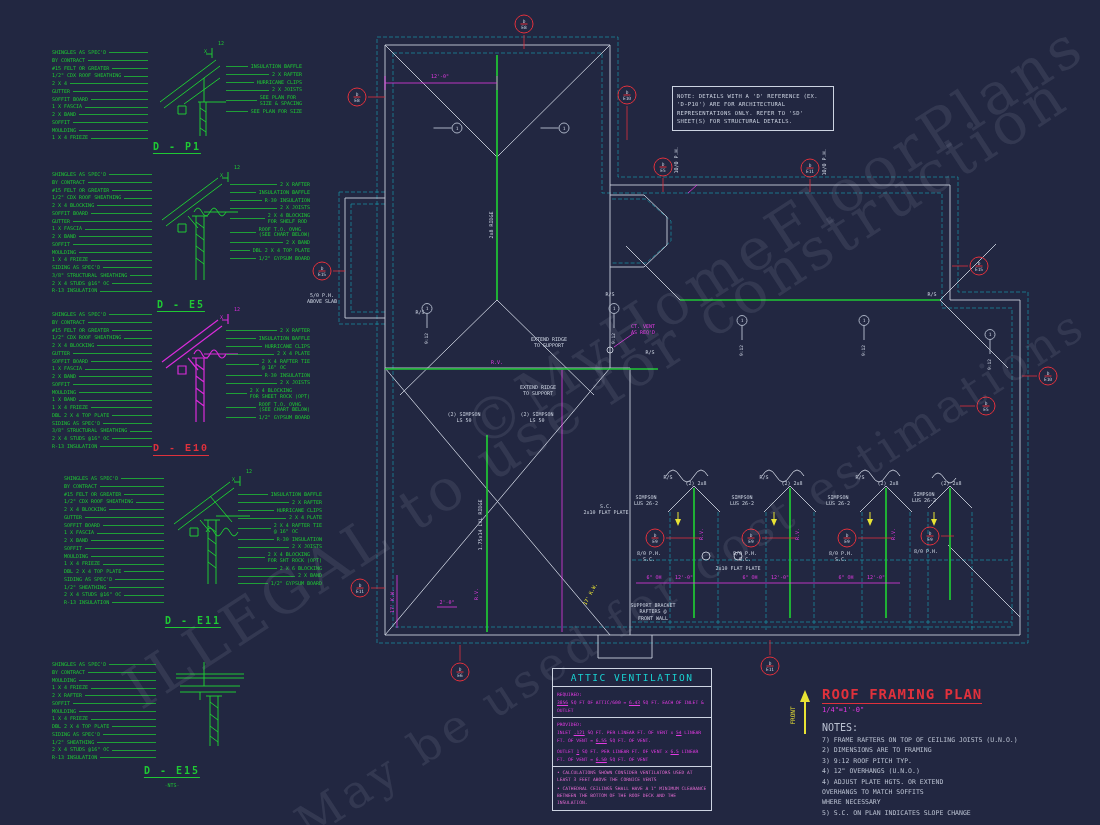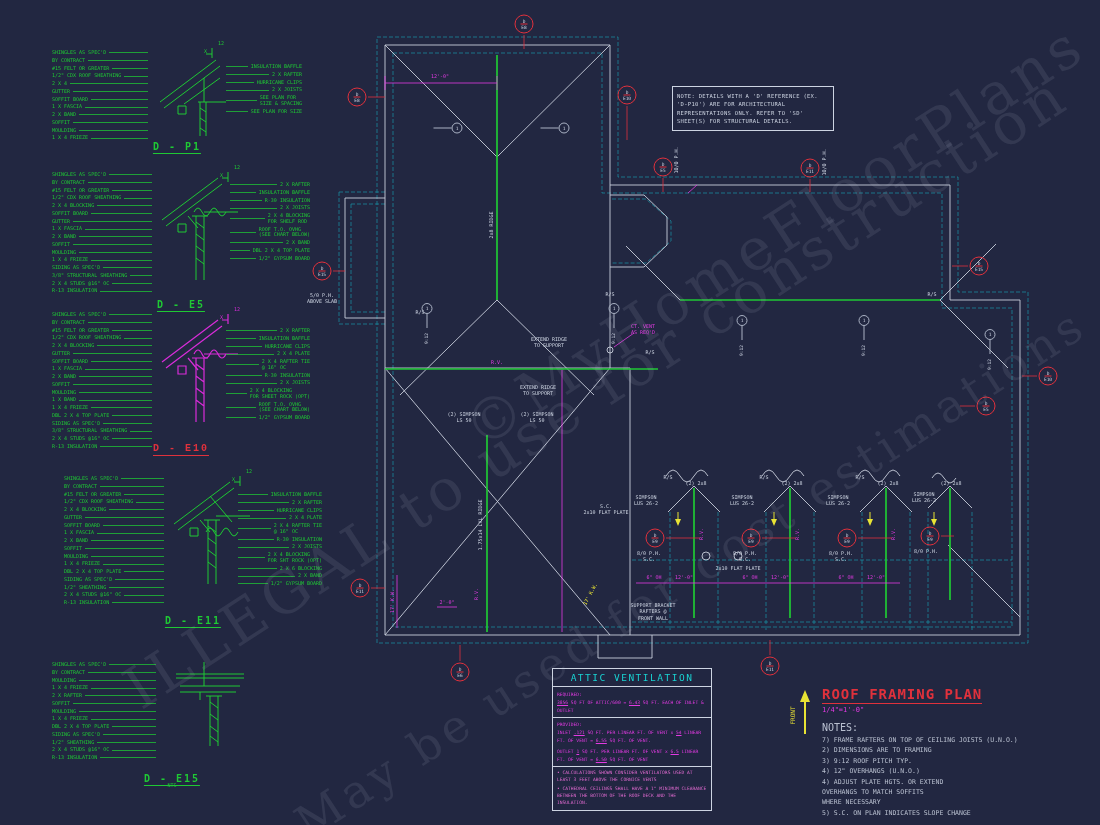--- a/index.html
+++ b/index.html
@@ -836,21 +836,21 @@
         </div>
         <div class="lrow">
           <span class="ltxt">2 X 4 STUDS @16" OC</span>
           <span class="lead"></span>
         </div>
         <div class="lrow">
           <span class="ltxt">R-13 INSULATION</span>
           <span class="lead"></span>
         </div>
       </div>
-    <div class="dtitle" style="bottom:14px;">D - E15</div>
+    <div class="dtitle" style="bottom:22px;">D - E15</div>
     <div class="dsub" style="bottom:12px;">-NTS-</div>
   </div>
 
   <div id="attic">
     <div class="attic-title">ATTIC VENTILATION</div>
     <div class="abody">
       <div class="sec">REQUIRED:</div>
       <div>
         <span class="u">3856</span> <span>SQ FT OF ATTIC/600 =</span>
         <span class="u">6.43</span> <span>SQ FT. EACH OF INLET &amp; OUTLET</span>

